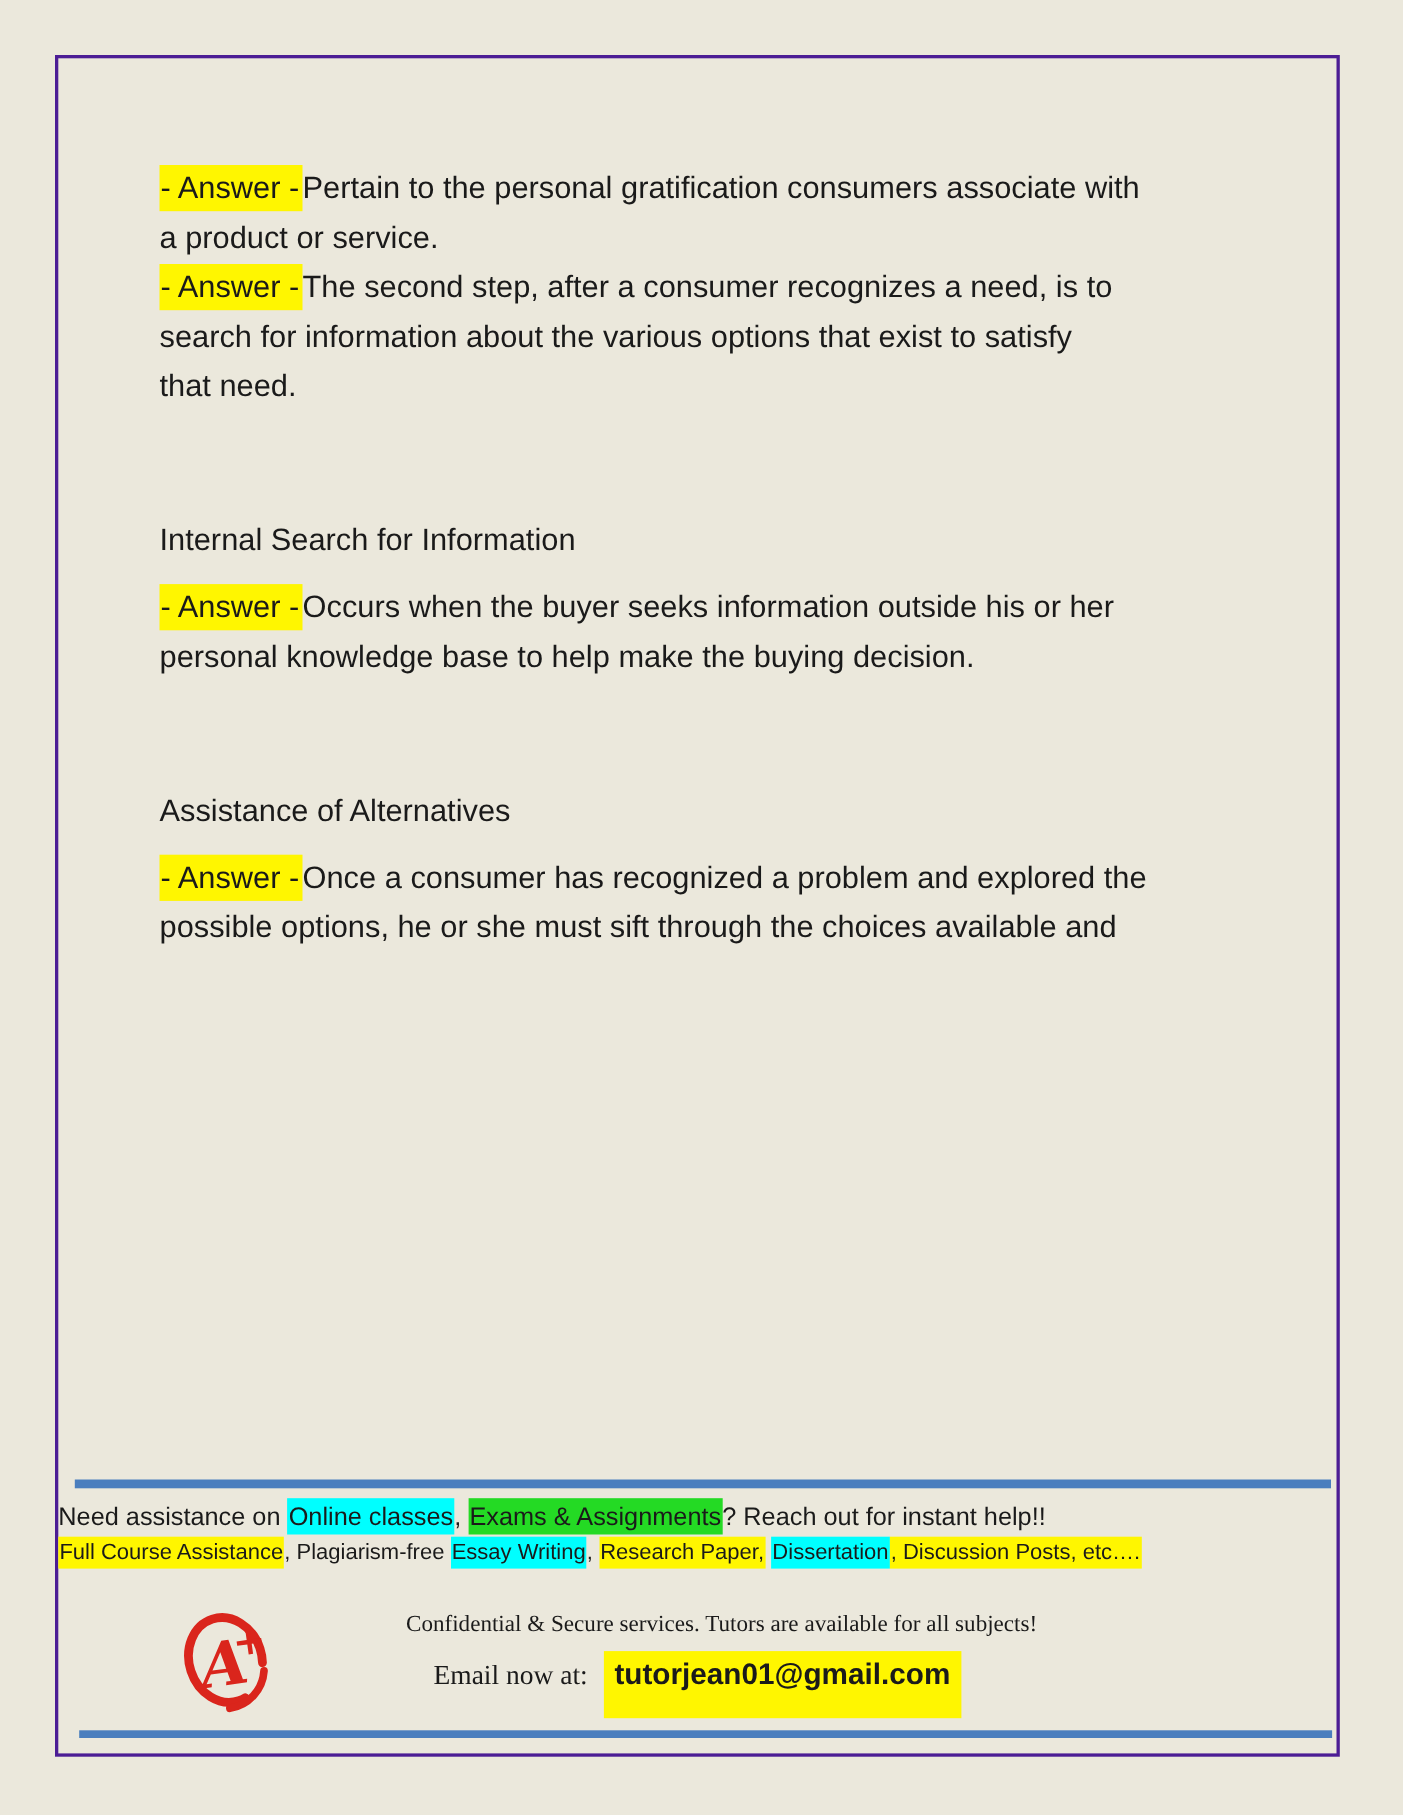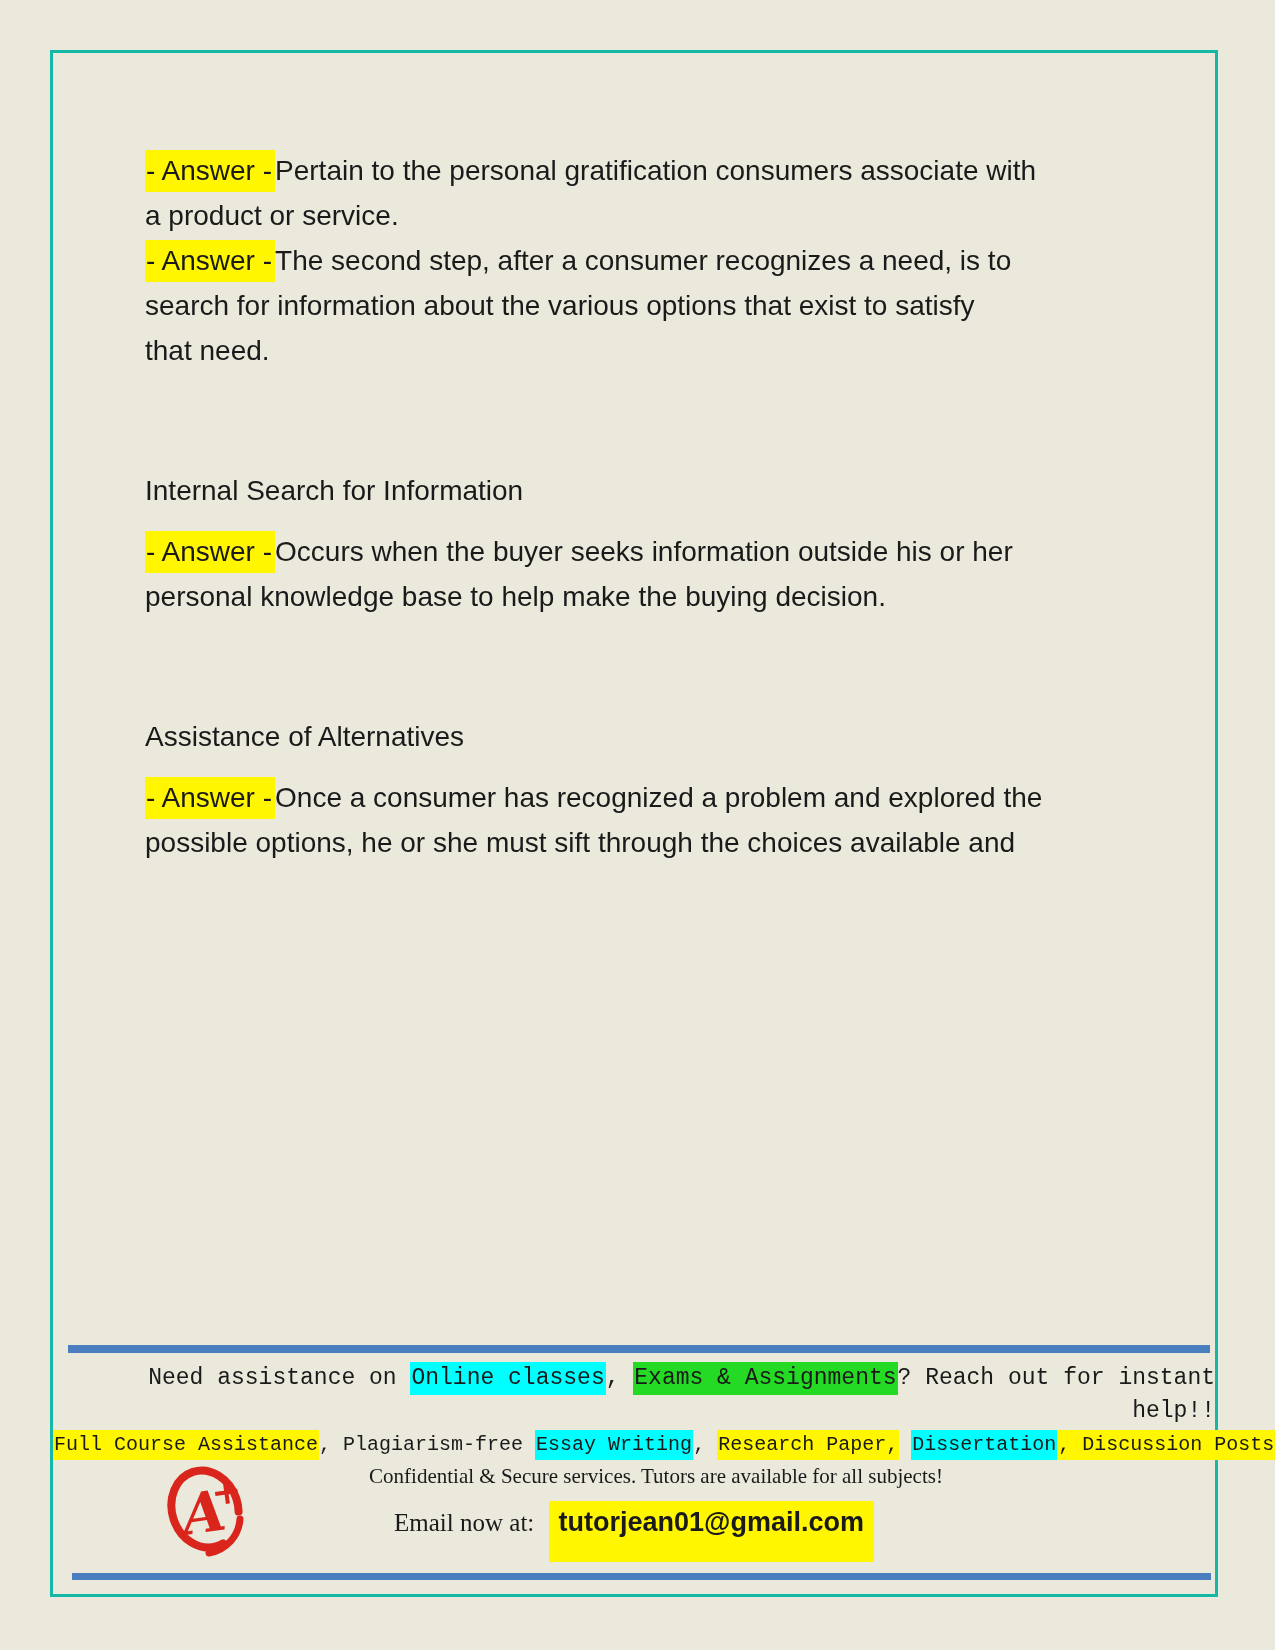--- a/index.html
+++ b/index.html
@@ -8,21 +8,21 @@
     background: #ebe8dc;
     position: relative;
     overflow: hidden;
     font-family: "Liberation Sans", sans-serif;
     color: #1a1a1a;
   }
   .page {
     position: absolute;
     left: 50px; top: 50px;
     width: 1162px; height: 1541px;
-    border: 3px solid #14b8a6;
+    border: 3px solid #4c1d95;
     background: #ebe8dc;
   }
   .content {
     position: absolute;
     left: 92px; top: 95px; right: 50px;
     font-size: 28px;
     line-height: 45px;
   }
   .heading {
     margin-top: 95px;
@@ -36,22 +36,22 @@
   .answer-label { padding: 5px 3px 6px 1px; }
   .divider {
     position: absolute;
     background: var(--blue);
   }
   .divider-top    { left: 15px; right: 5px; top: 1292px; height: 8px; }
   .divider-bottom { left: 19px; right: 4px; top: 1520px; height: 7px; }
   .footer-text {
     position: absolute;
     left: 0; right: 0; top: 1309px;
-    text-align: right;
-    font-family: Liberation Mono, monospace;
+    text-align: left;
+    font-family: Liberation Sans, sans-serif;
   }
   .footer-line1 { font-size: 23px; line-height: 33px; }
   .footer-line2 { font-size: 20px; line-height: 33px; white-space: nowrap; }
   .footer-line1 .hl-cyan, .footer-line1 .hl-green,
   .footer-line2 .hl-yellow, .footer-line2 .hl-cyan { padding: 3px 1px 4px 1px; }
   .ad-block {
     position: absolute;
     left: 0; right: 0; top: 1403px;
     text-align: center;
     font-family: "Liberation Serif", serif;

